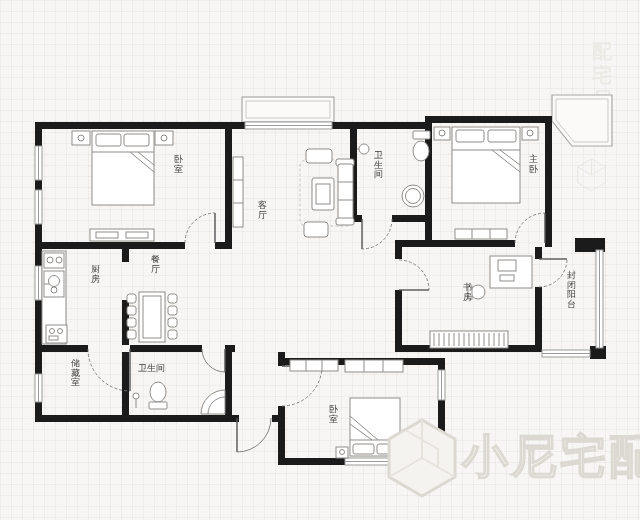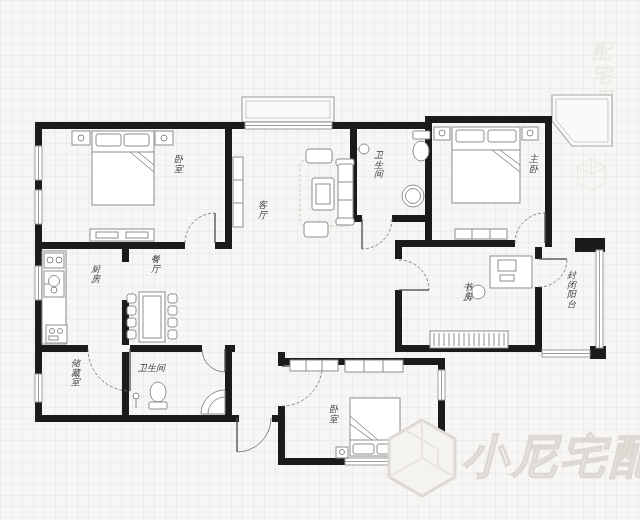--- a/index.html
+++ b/index.html
@@ -4,21 +4,20 @@
 <style>
   html,body{margin:0;padding:0;}
   body{width:640px;height:520px;overflow:hidden;}
   .canvas{
     position:relative;width:640px;height:520px;
     background-color:#f7f6f4;
     background-image:
       linear-gradient(rgba(120,120,115,0.07) 1px, transparent 1px),
       linear-gradient(90deg, rgba(120,120,115,0.07) 1px, transparent 1px);
     background-size:11px 11px;
-    font-style:italic;
   }
   svg{position:absolute;left:0;top:0;}
   text{font-family:"Liberation Sans","DejaVu Sans",sans-serif;fill:#3c3c3c;font-size:9px;}
   .wall{fill:#1b1b1b;stroke:none;}
   .win{fill:#ffffff;stroke:#9b9b9b;stroke-width:1;}
   .winline{stroke:#9b9b9b;stroke-width:1;}
   .furn{fill:#ffffff;stroke:#8f8d8a;stroke-width:1;}
   .furnline{stroke:#8f8d8a;stroke-width:1;fill:none;}
   .bay{fill:#fbfaf8;stroke:#a8a8a8;stroke-width:1.2;}
   .bayin{fill:none;stroke:#c9c9c9;stroke-width:1;}

